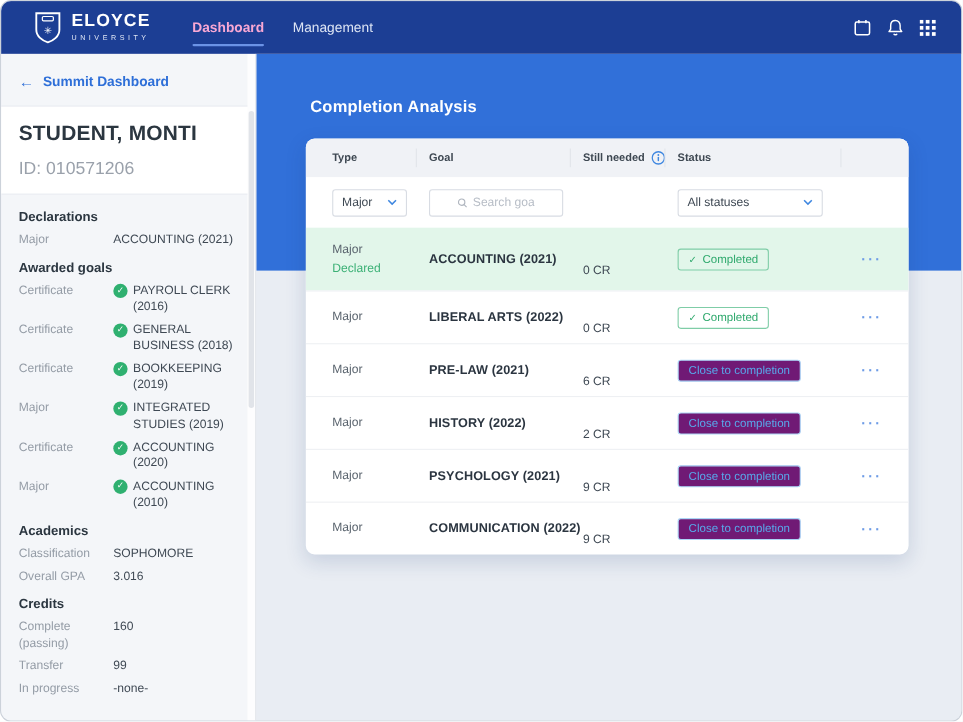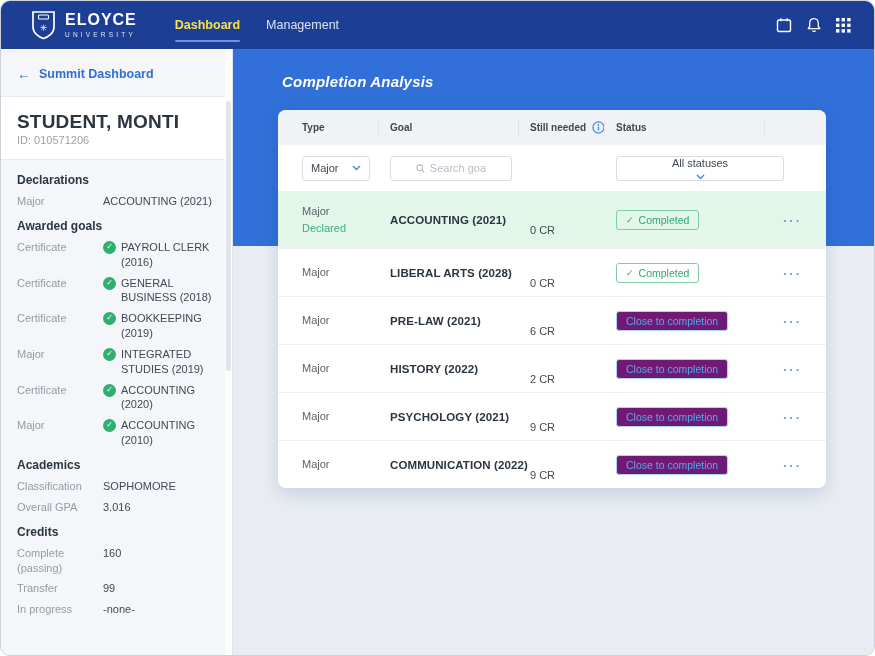--- a/index.html
+++ b/index.html
@@ -12,74 +12,74 @@
   
   .topnav { height:48px; flex:none; background:#1c3e94; display:flex; align-items:center;
             padding:0 22px 0 30px; color:#fff; }
   .brand { display:flex; align-items:center; gap:9px; }
   .shield { width:25px; height:30px; }
   .brand-text .brand-name { font-size:16px; font-weight:bold; letter-spacing:1px; line-height:1; }
   .brand-text .brand-sub { font-size:6.5px; letter-spacing:3.2px; margin-top:3px; color:#dfe6f5; }
   .nav-items { display:flex; align-items:center; gap:26px; margin-left:38px; height:100%; }
   .nav-item { font-size:12.5px; color:#dce4f4; cursor:pointer; height:100%;
               display:flex; align-items:center; position:relative; }
-  .nav-item.active { color:#fde047; font-weight:bold; }
+  .nav-item.active { color:#f9a8d4; font-weight:bold; }
   .nav-item.active::after { content:""; position:absolute; left:0; right:0; bottom:7px;
               height:2px; background:#6b93e6; border-radius:1px; }
   .nav-icons { margin-left:auto; display:flex; align-items:center; gap:13px; }
   .nav-icon { width:17px; height:17px; cursor:pointer; display:flex; align-items:center; justify-content:center; }
 
   
   .body { flex:1; display:flex; min-height:0; }
 
   
   .sidebar { width:232px; flex:none; background:#f4f6f9; border-right:1px solid #e2e5ea;
              position:relative; overflow:hidden; font-size:11px; }
   .back-row { padding:17px 16px 14px 16px; border-bottom:1px solid #e7eaef; }
   .back-link { color:#2e6fd8; font-size:12.5px; font-weight:bold; cursor:pointer;
                display:inline-flex; align-items:center; gap:8px; }
   .back-arrow { font-size:14px; font-weight:normal; }
   .student-block { background:#fff; border-bottom:1px solid #e7eaef; padding:14px 16px 13px 16px; }
   .student-name { font-size:19px; font-weight:bold; color:#2b3640; letter-spacing:.2px; }
-  .student-id { font-size:11px; color:#9aa1ab; margin-top:1px; }
+  .student-id { font-size:16px; color:#9aa1ab; margin-top:12px; }
   .side-sections { padding:13px 10px 10px 16px; }
   .section-title { font-size:12px; font-weight:bold; color:#2b3640; margin:10px 0 7px 0; }
   .section-title:first-child { margin-top:0; }
   .info-row { display:flex; align-items:flex-start; margin:0 0 6px 0; line-height:1.35; }
   .info-label { width:86px; flex:none; color:#949ca6; }
   .info-value { flex:1; color:#3f4954; display:flex; gap:5px; align-items:flex-start; }
   .check-circle { width:13px; height:13px; flex:none; border-radius:50%; background:#2fb070;
                   color:#fff; font-size:8px; display:flex; align-items:center; justify-content:center;
                   margin-top:1px; }
   .scroll-track { position:absolute; top:0; right:0; bottom:0; width:7px; background:#fdfdfe; }
   .scroll-thumb { position:absolute; top:52px; right:1px; width:5px; height:270px;
                   border-radius:3px; background:#e1e4e9; cursor:pointer; }
 
   
   .main { flex:1; position:relative; background:#e9edf3; overflow:hidden; }
   .blue-band { position:absolute; top:0; left:0; right:0; height:197px; background:#3170d9; }
   .main-inner { position:relative; padding:24px 50px 0 45px; }
-  .main-title { color:#fff; font-size:15px; font-weight:bold; margin:0 0 20px 4px; letter-spacing:.2px;font-style:italic; }
+  .main-title { color:#fff; font-size:15px; font-weight:bold; margin:16px 0 20px 4px; letter-spacing:.2px; }
 
   .card { width:548px; background:#fff; border-radius:8px;
           box-shadow:0 6px 18px rgba(25,55,120,.16); overflow:hidden; }
   .tgrid { display:grid; grid-template-columns:88px 140px 86px 160px 1fr; align-items:center;
            padding:0 24px; }
   .thead { background:#f0f2f6; height:35px; }
   .th { font-size:10px; font-weight:bold; color:#3e4852; display:flex; align-items:center; gap:6px;
         height:100%; position:relative; }
   .th + .th::before { content:""; position:absolute; left:-12px; top:9px; bottom:9px; width:1px; background:#e2e5ea; }
   .info-icon { width:13px; height:13px; cursor:pointer; }
 
   .filter-row { height:46px; }
   .select { height:25px; border:1px solid #d8dce3; border-radius:3px; background:#fff;
             display:flex; align-items:center; justify-content:space-between; padding:0 8px;
             font-size:11px; color:#3f4954; cursor:pointer; }
   .select-type { width:68px; }
-  .select-status { width:168px;flex-direction:column; }
+  .select-status { width:132px; }
   .search-box { width:122px; height:25px; border:1px solid #d8dce3; border-radius:3px; background:#fff;
                 display:flex; align-items:center; padding:0 25px; gap:5px; }
   .search-box input { border:none; outline:none; width:100%; font-size:11px; color:#3f4954;
                       font-family:"Liberation Sans",sans-serif; background:transparent; }
   .search-box input::placeholder { color:#b7bdc6; }
 
   .row { height:48px; border-top:1px solid #eef0f3; cursor:pointer; }
   .row.highlight { height:57px; background:#e2f6ea; border-top:none; }
   .cell-type { font-size:11px; color:#59636d; line-height:1.5; }
   .cell-type .declared { color:#3cb176; }
@@ -311,21 +311,21 @@
             <div class="cell-needed">0 CR</div>
             <div><span class="badge completed">
                   <span class="bcheck">✓</span>
                   <span>Completed</span>
                 </span></div>
             <div class="cell-actions"><span class="dots">···</span></div>
           </div>
 
           <div class="tgrid row">
             <div class="cell-type">Major</div>
-            <div class="cell-goal">LIBERAL ARTS (2028)</div>
+            <div class="cell-goal">LIBERAL ARTS (2022)</div>
             <div class="cell-needed">0 CR</div>
             <div><span class="badge completed">
                   <span class="bcheck">✓</span>
                   <span>Completed</span>
                 </span></div>
             <div class="cell-actions"><span class="dots">···</span></div>
           </div>
 
           <div class="tgrid row">
             <div class="cell-type">Major</div>

